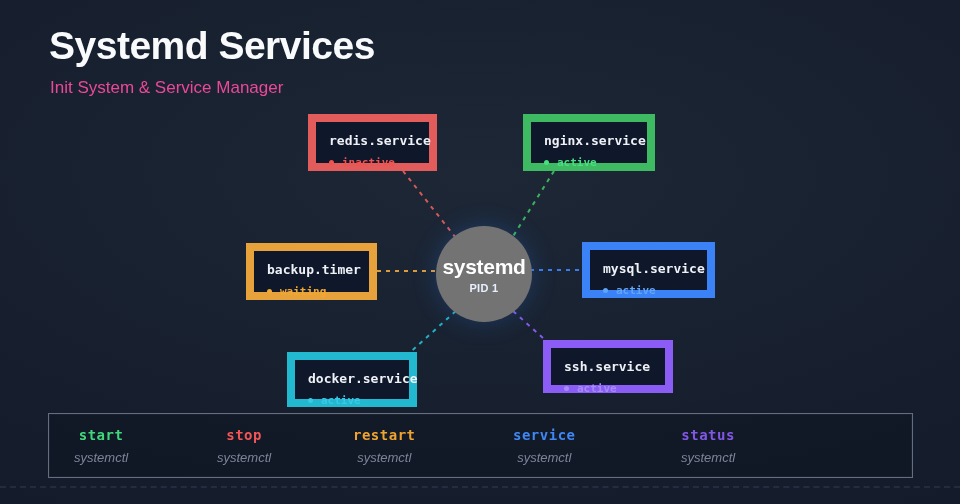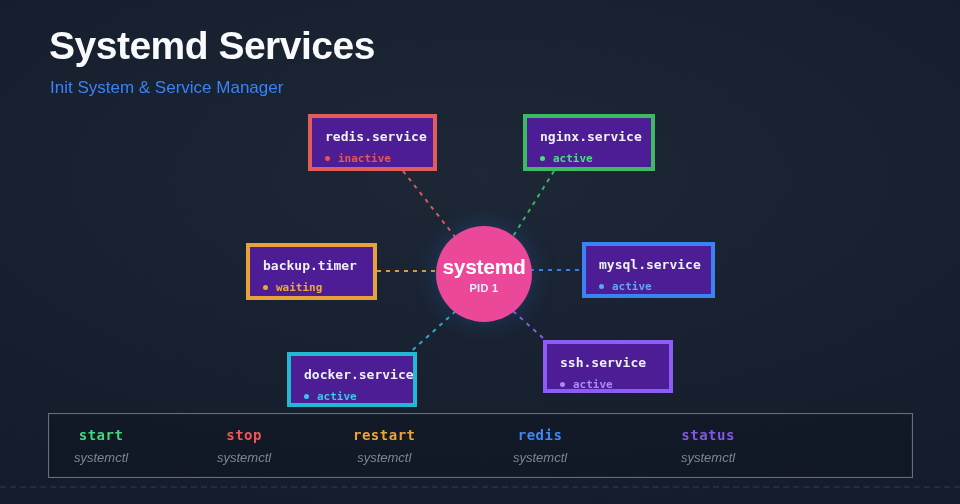--- a/index.html
+++ b/index.html
@@ -8,27 +8,27 @@
     background:radial-gradient(ellipse 130% 110% at 50% 35%, #1d2736 0%, #161e2d 52%, #111726 100%);
     font-family:"Liberation Sans", sans-serif;
   }
   .stage{position:absolute;inset:0;}
   .title{
     position:absolute;left:49px;top:24px;
     font-size:39px;font-weight:800;color:#f8fafc;letter-spacing:-0.5px;
   }
   .subtitle{
     position:absolute;left:50px;top:78px;
-    font-size:17px;color:#3b82f6;font-weight:400;
+    font-size:17px;color:#ec4899;font-weight:400;
   }
   svg.connectors{position:absolute;left:0;top:0;width:960px;height:504px;}
   svg.connectors line{stroke-width:2;stroke-dasharray:4 5;opacity:0.95;}
   .service-box{
     position:absolute;box-sizing:border-box;
-    background:#4c1d95;border:4px solid #d946ef;
+    background:#0f172a;border:8px solid #d946ef;
     padding:11px 13px 10px 13px;
   }
   .service-name{
     font-family:"DejaVu Sans Mono","Liberation Mono",monospace;
     font-size:13px;font-weight:700;color:#eef1f6;white-space:nowrap;
   }
   .service-status{
     margin-top:8px;display:flex;align-items:center;gap:8px;
     font-family:"DejaVu Sans Mono","Liberation Mono",monospace;
     font-size:11px;font-weight:700;white-space:nowrap;
@@ -116,40 +116,40 @@
   </div>
 
   <div class="service-box" style="left: 543px; top: 340px; width: 130px; height: 53px; border-color: rgb(139, 92, 246);">
     <div class="service-name">ssh.service</div>
     <div class="service-status" style="color: rgb(167, 139, 250);">
       <span class="status-dot"></span>
       <span>active</span>
     </div>
   </div>
 
-  <div class="center-node" style="background: #ec4899;">
+  <div class="center-node" style="background: #737373;">
     <div class="center-label">systemd</div>
     <div class="center-sub">PID 1</div>
   </div>
 
   <div class="command-bar">
     <div class="command-col" style="left:25px;">
       <div class="command-label" style="color: rgb(65, 216, 125);">start</div>
       <div class="command-sub">systemctl</div>
     </div>
     <div class="command-col" style="left:168px;">
       <div class="command-label" style="color: rgb(242, 85, 85);">stop</div>
       <div class="command-sub">systemctl</div>
     </div>
     <div class="command-col" style="left:304px;">
       <div class="command-label" style="color: rgb(240, 163, 46);">restart</div>
       <div class="command-sub">systemctl</div>
     </div>
     <div class="command-col" style="left:464px;">
-      <div class="command-label" style="color: rgb(63, 135, 245);">redis</div>
+      <div class="command-label" style="color: rgb(63, 135, 245);">service</div>
       <div class="command-sub">systemctl</div>
     </div>
     <div class="command-col" style="left:632px;">
       <div class="command-label" style="color: rgb(130, 87, 230);">status</div>
       <div class="command-sub">systemctl</div>
     </div>
   </div>
 
   <div class="bottom-dashes"></div>
 

